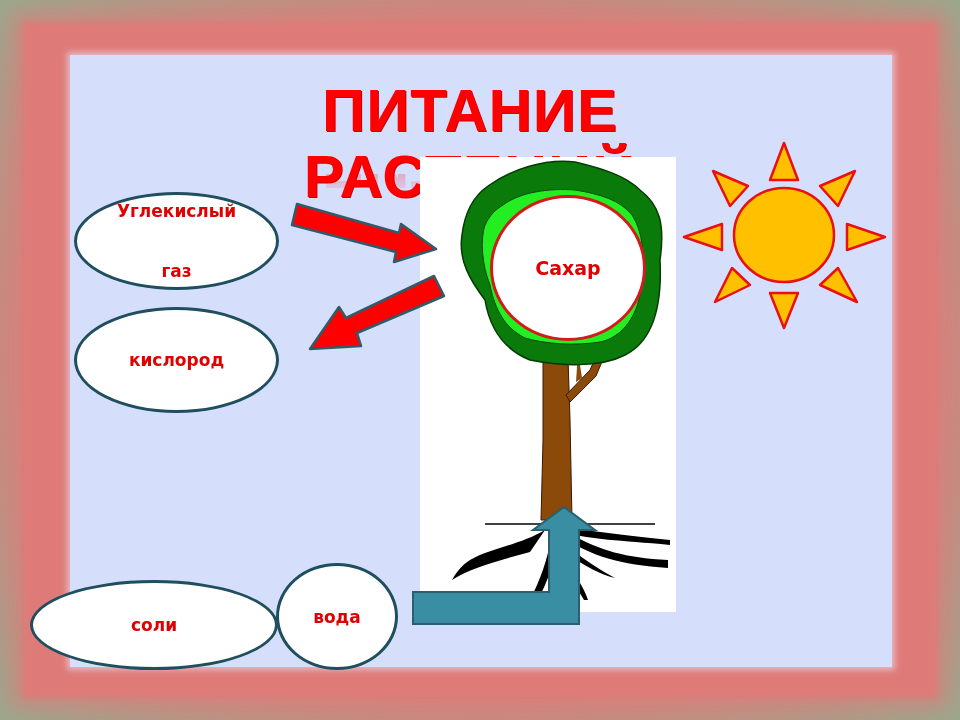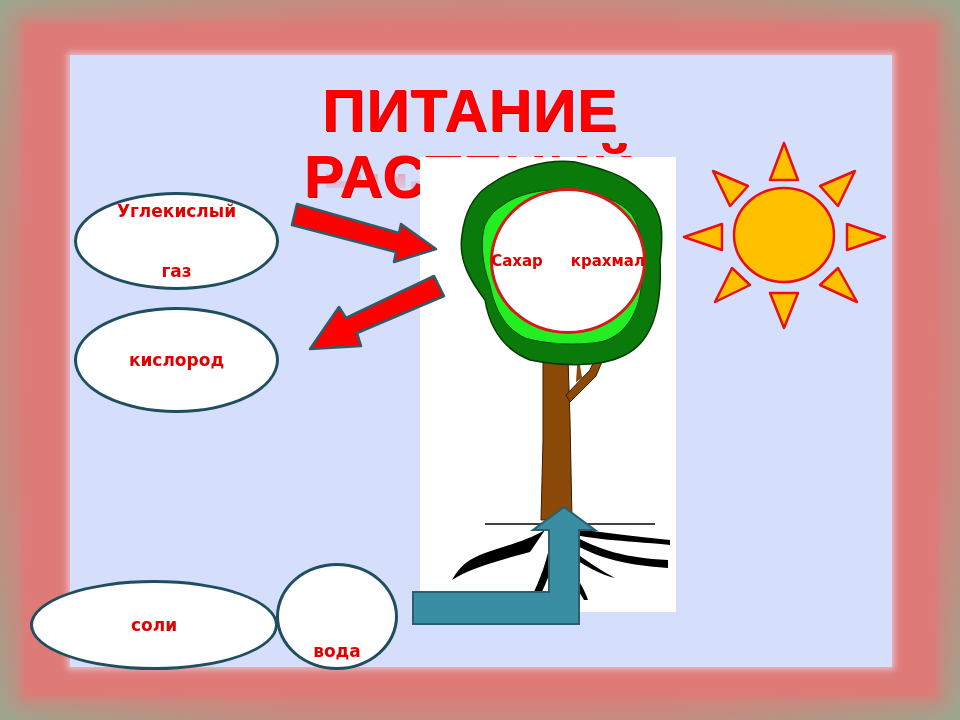--- a/index.html
+++ b/index.html
@@ -107,33 +107,32 @@
     <polygon points="784,328 770,293 798,293"></polygon>
     <polygon points="684,237 722,224 722,250"></polygon>
     <polygon points="885,237 847,224 847,250"></polygon>
     <polygon points="713,171 748,186 730,206"></polygon>
     <polygon points="855,171 820,186 838,206"></polygon>
     <polygon points="715,302 732,268 750,285"></polygon>
     <polygon points="857,302 838,268 820,285"></polygon>
   </g>
 </svg>
 
-<div class="ellipse" style="left:490px; top:188px; width:156px; height:146px; border-color:#d41a1a; flex-direction:row; font-size:15px;">
+<div class="ellipse" style="left:490px; top:195px; width:156px; height:146px; border-color:#d41a1a; flex-direction:column; font-size:19px;">
   <span>Сахар</span>
-  <span>крахмал</span>
 </div>
 
 <div class="ellipse" style="left:74px; top:192px; width:205px; height:98px; flex-direction:column;">
   <span>Углекислый</span>
   <span>газ</span>
 </div>
 
 <div class="ellipse" style="left:74px; top:307px; width:205px; height:106px;text-align:center;">
   <span>кислород</span>
 </div>
 
 <div class="ellipse" style="left:30px; top:580px; width:248px; height:90px; flex-direction:column;">
   <span>соли</span>
 </div>
 
-<div class="ellipse" style="left:276px; top:563px; width:122px; height:107px;align-items:flex-end;">
+<div class="ellipse" style="left:276px; top:563px; width:122px; height:107px;">
   <span>вода</span>
 </div>
 
 </body></html>

